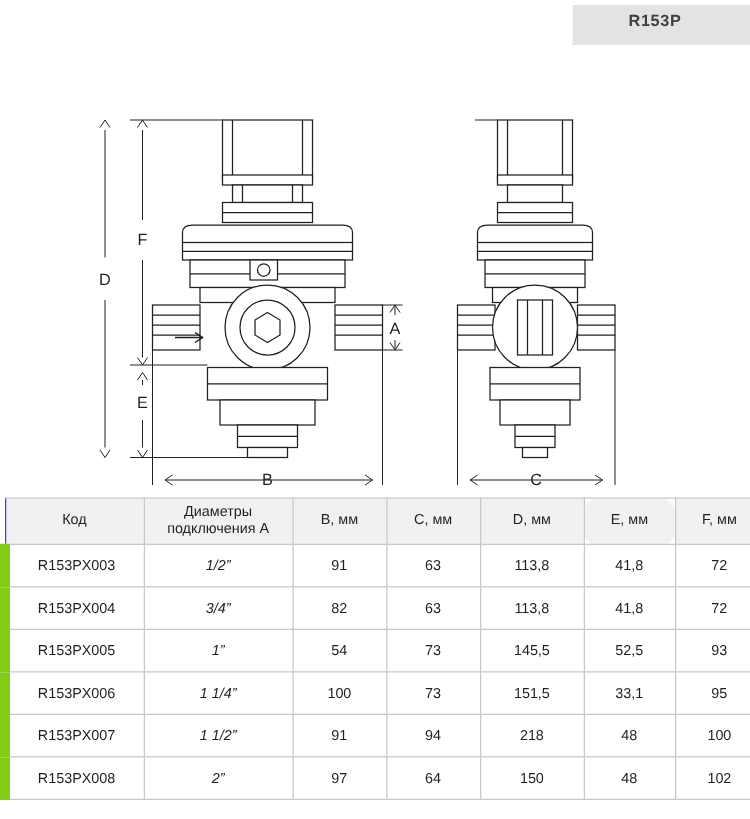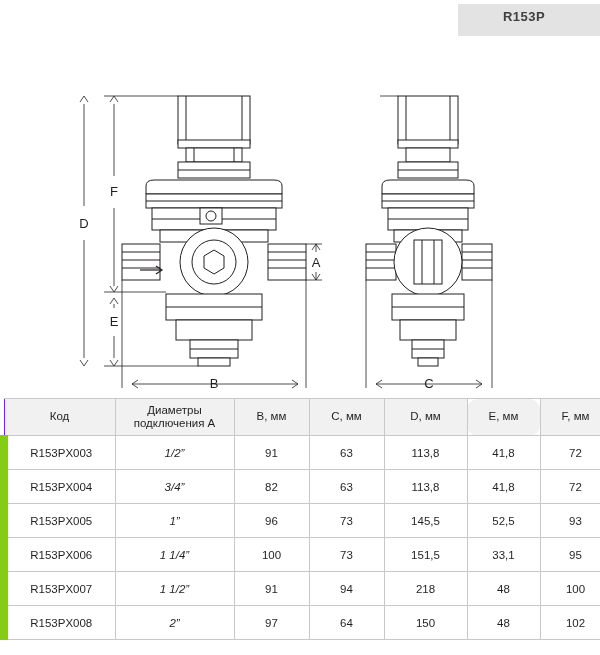--- a/index.html
+++ b/index.html
@@ -291,21 +291,21 @@
         <td class="diam-val">3/4”</td>
         <td>82</td>
         <td>63</td>
         <td>113,8</td>
         <td>41,8</td>
         <td>72</td>
       </tr>
       <tr>
         <td class="accent-left">R153PX005</td>
         <td class="diam-val">1”</td>
-        <td>96</td>
+        <td>54</td>
         <td>73</td>
         <td>145,5</td>
         <td>52,5</td>
         <td>93</td>
       </tr>
       <tr>
         <td class="accent-left">R153PX006</td>
         <td class="diam-val">1 1/4”</td>
         <td>100</td>
         <td>73</td>

